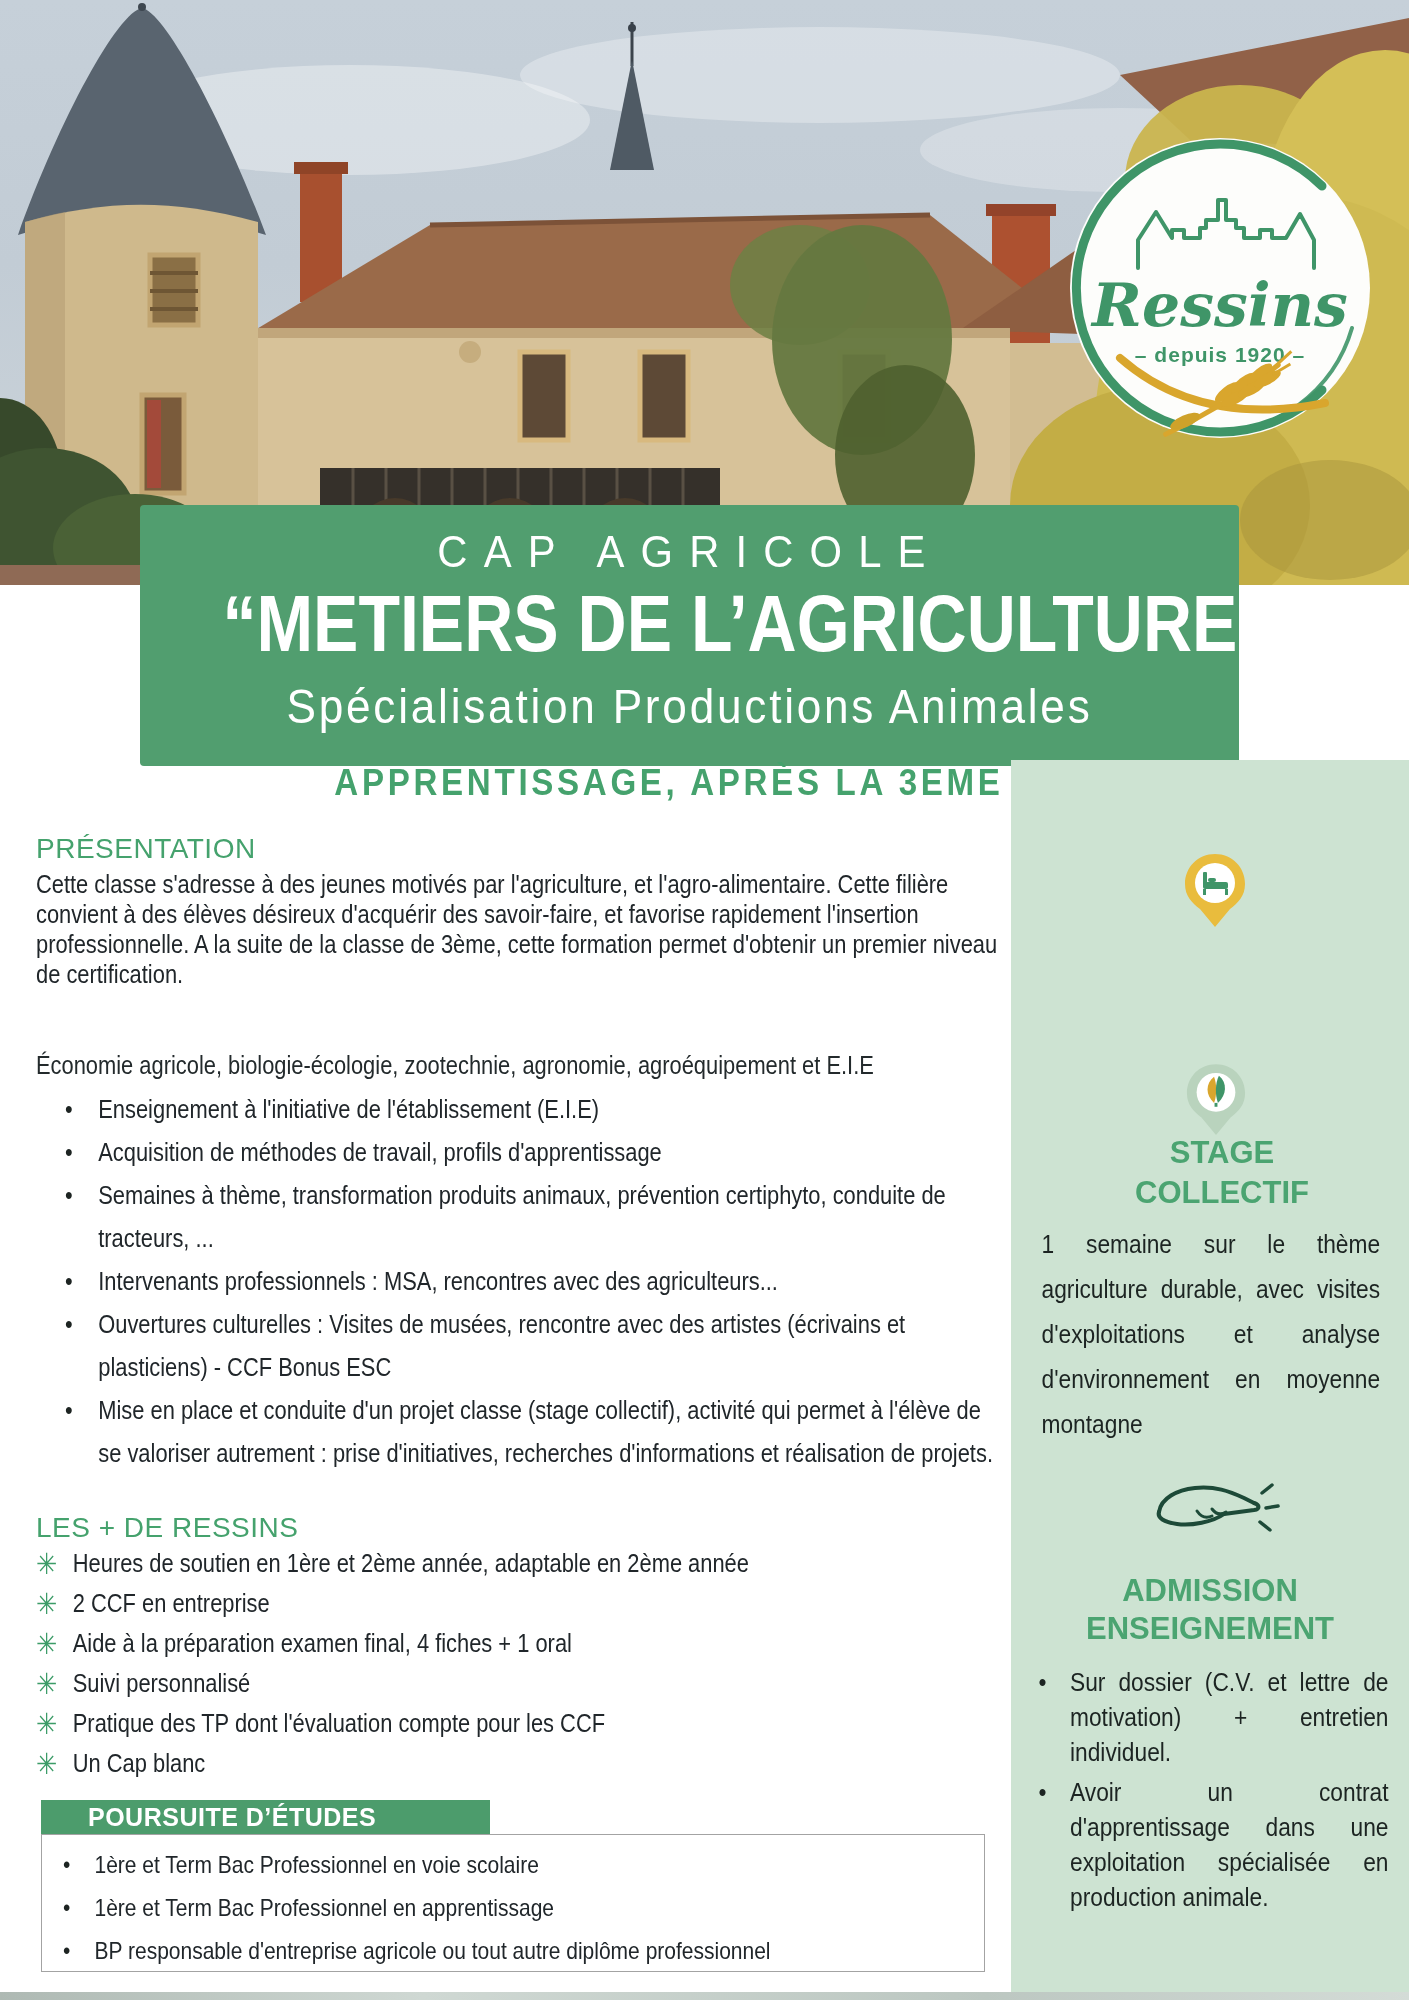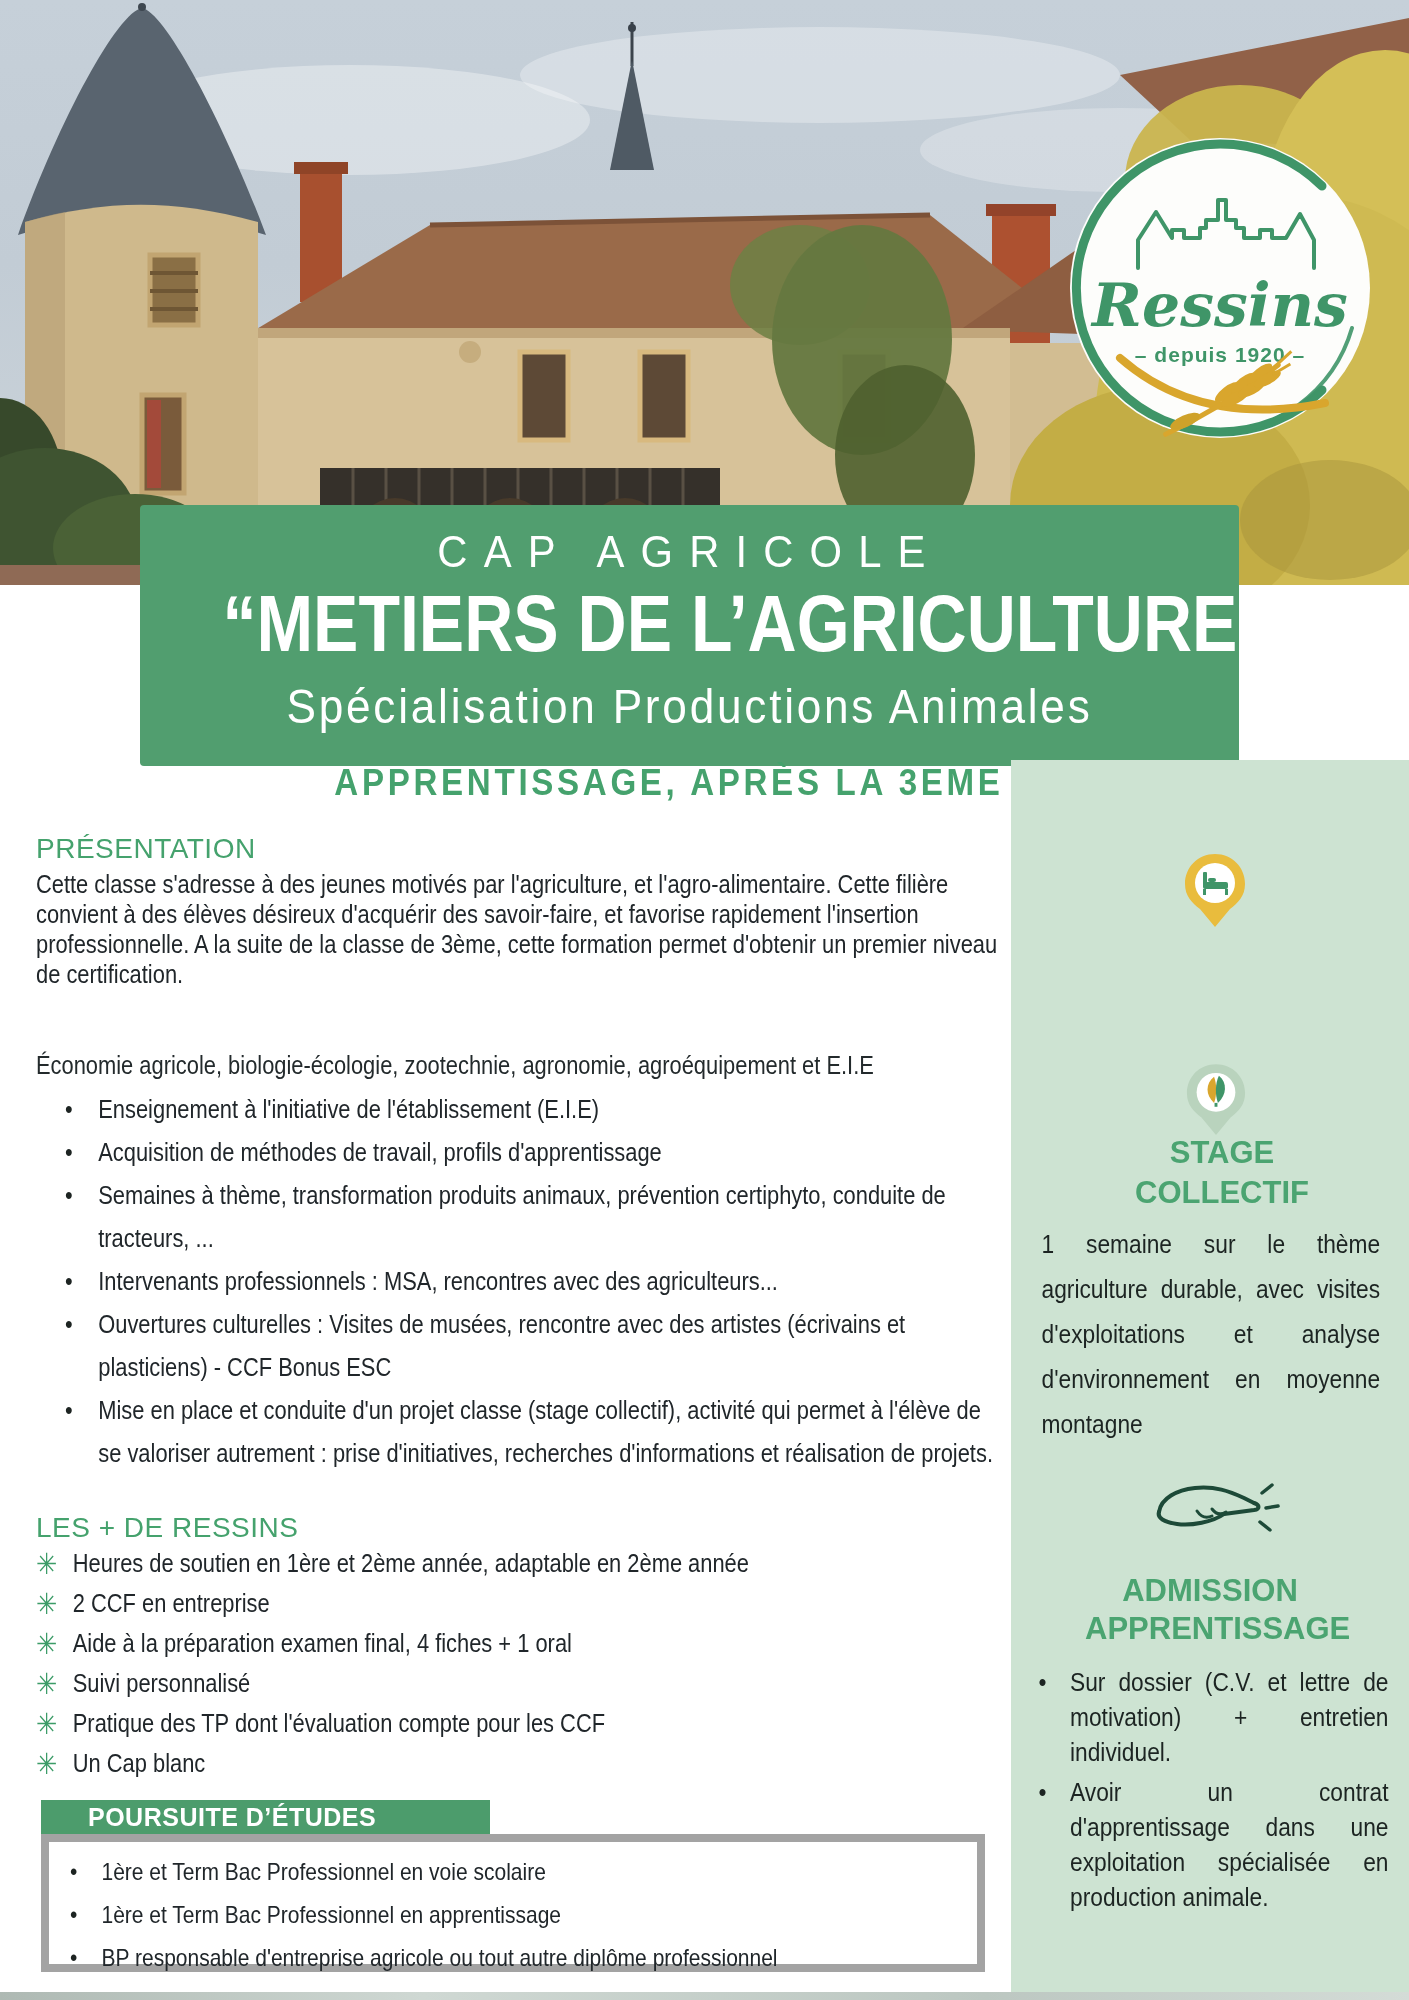--- a/index.html
+++ b/index.html
@@ -37,21 +37,21 @@
   ul.dots li{position:relative;padding-left:46px;font-size:25px;line-height:43px;color:#20262a;}
   ul.dots li::before{content:"•";position:absolute;left:8px;top:0;color:#1d2422;font-size:25px;}
 
   .les-head{left:36px;top:1512px;}
   ul.stars{left:36px;top:1543px;width:1120px;margin:0;padding:0;list-style:none;}
   ul.stars li{position:relative;padding-left:42px;font-size:25px;line-height:40px;color:#20262a;}
   ul.stars li .star{position:absolute;left:0;top:1px;color:#3c9c68;font-size:29px;}
 
   .tab{left:41px;top:1800px;width:449px;height:34px;background:#4c9c6c;color:#ffffff;
        font-weight:700;font-size:25px;line-height:34px;padding-left:47px;box-sizing:border-box;letter-spacing:.5px;}
-  .pbox{left:41px;top:1834px;width:944px;height:138px;background:#ffffff;border:8px solid #a3a3a3;box-sizing:border-box;}
+  .pbox{left:41px;top:1834px;width:944px;height:138px;background:#ffffff;border:1px solid #a3a3a3;box-sizing:border-box;}
   ul.pbullets{margin:0;padding:0;list-style:none;position:absolute;left:0;top:8px;width:1000px;}
   ul.pbullets li{position:relative;padding-left:60px;font-size:24px;line-height:43px;color:#20262a;}
   ul.pbullets li::before{content:"•";position:absolute;left:24px;top:0;font-size:24px;color:#1d2422;}
 
   
   .sidebar{left:1011px;top:760px;width:398px;height:1233px;background:#cde3d2;}
   .sb-label{left:0;top:177px;width:100%;text-align:center;font-size:27px;font-weight:500;color:#1c2422;line-height:36px;}
   .sb-h{width:100%;text-align:center;color:#4ba471;font-weight:700;font-size:31px;}
   .stage-h{left:0;top:373px;line-height:40px;padding-left:12px;}
   .stage-h span, .adm-h span{display:inline-block;max-width:250px;}
@@ -221,21 +221,21 @@
         <path d="M 8,34 C 10,20 26,12 44,10 C 64,8 78,13 93,20 L 103,25"></path>
         <path d="M 103,25 C 109,27 109,31 103,32 L 73,36"></path>
         <path d="M 73,36 C 62,44 40,48 26,46 C 13,44 6,40 8,34"></path>
         <path d="M 46,33 q 6,9 15,5" stroke-width="3"></path>
         <path d="M 61,31 q 6,8 14,3" stroke-width="3"></path>
         <line x1="111" y1="15" x2="121" y2="7" stroke-width="3.5"></line>
         <line x1="115" y1="30" x2="127" y2="28" stroke-width="3.5"></line>
         <line x1="109" y1="44" x2="119" y2="52" stroke-width="3.5"></line>
       </svg>
     </div>
-    <div class="abs sb-h adm-h"><span>ADMISSION APPRENTISSAGE</span></div>
+    <div class="abs sb-h adm-h"><span>ADMISSION ENSEIGNEMENT</span></div>
     <ul class="abs adm">
       <li>Sur dossier (C.V. et lettre de motivation) + entretien individuel.</li>
       <li>Avoir un contrat d'apprentissage dans une exploitation spécialisée en production animale.</li>
     </ul>
   </div>
 
   <div class="abs h-green pres-head">PRÉSENTATION</div>
   <div class="abs body-text cond pres-body">Cette classe s'adresse à des jeunes motivés par l'agriculture, et l'agro-alimentaire. Cette filière convient à des élèves désireux d'acquérir des savoir-faire, et favorise rapidement l'insertion professionnelle. A la suite de la classe de 3ème, cette formation permet d'obtenir un premier niveau de certification.</div>
 
   <div class="abs cond ens-intro">Économie agricole, biologie-écologie, zootechnie, agronomie, agroéquipement et E.I.E</div>

